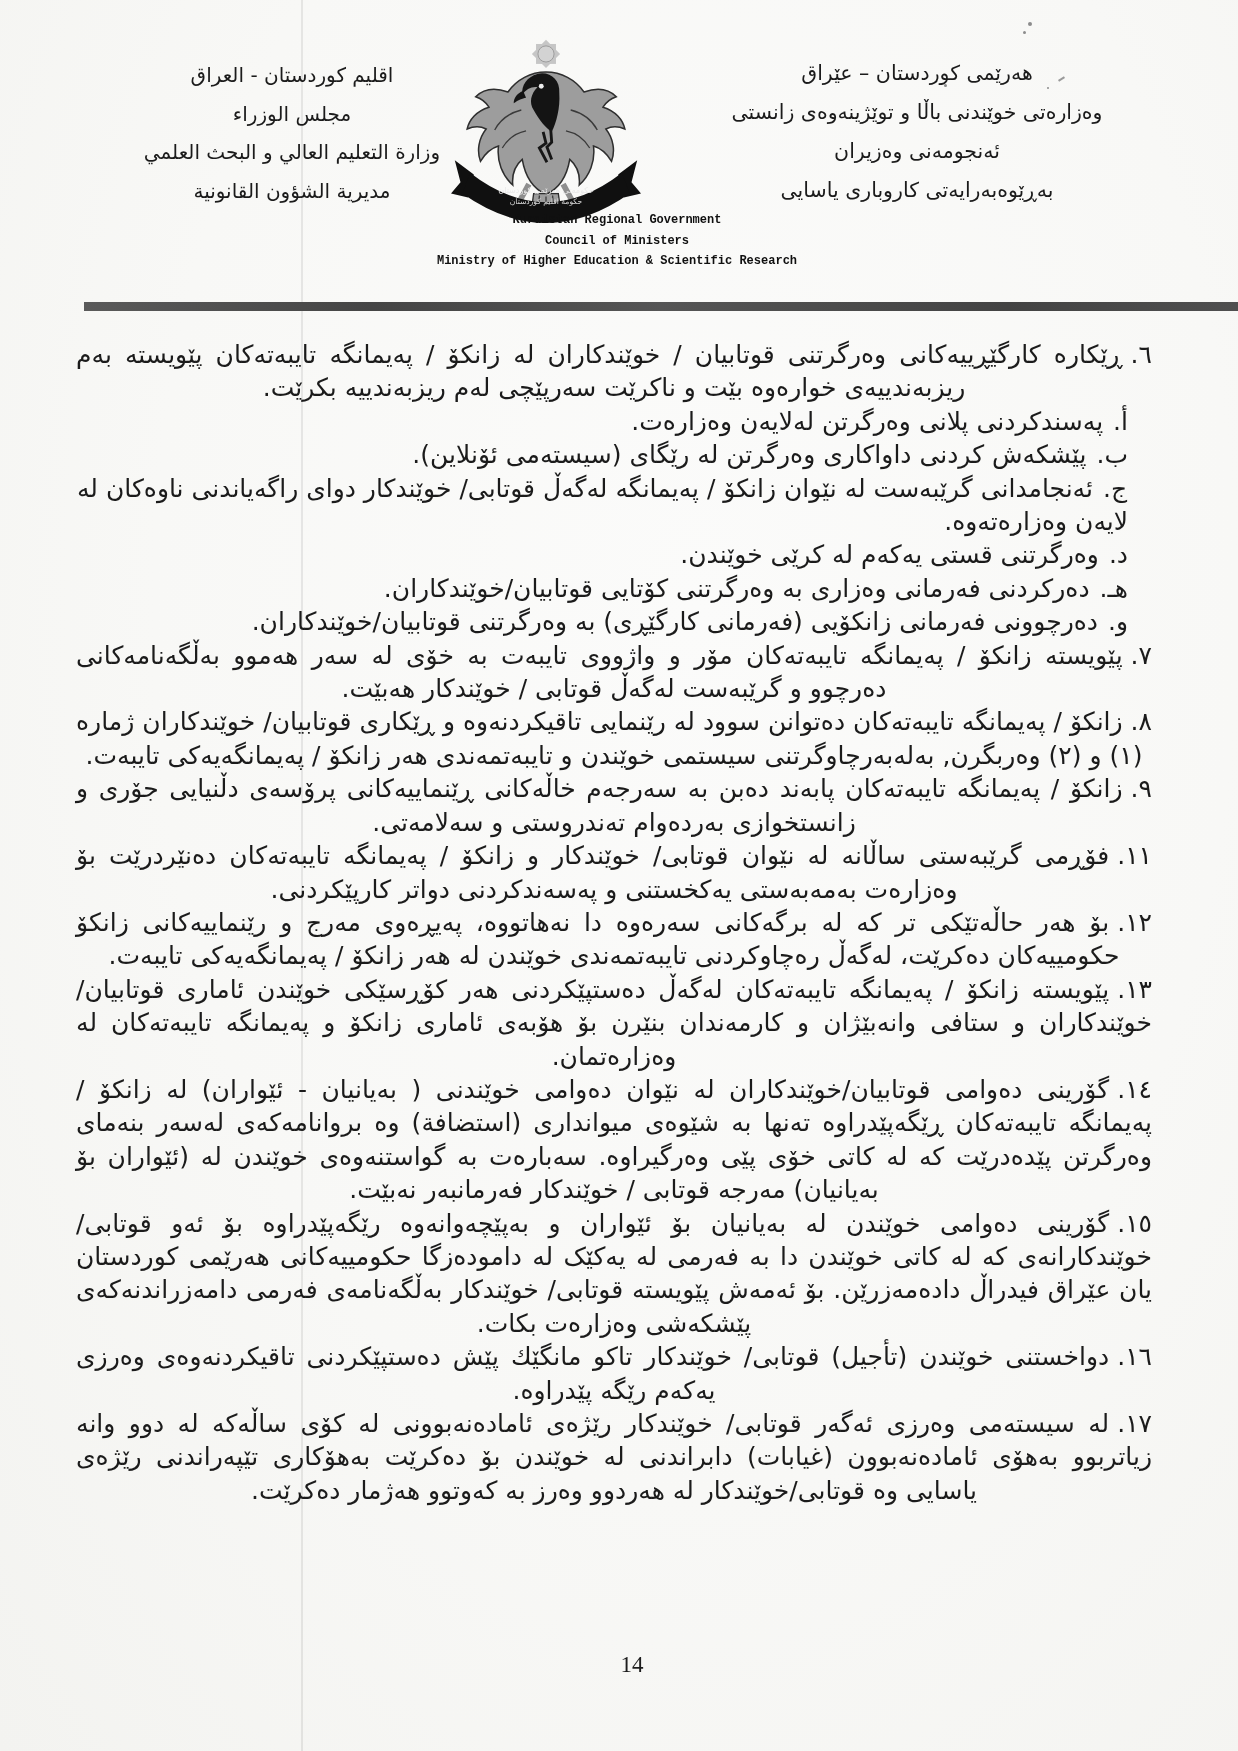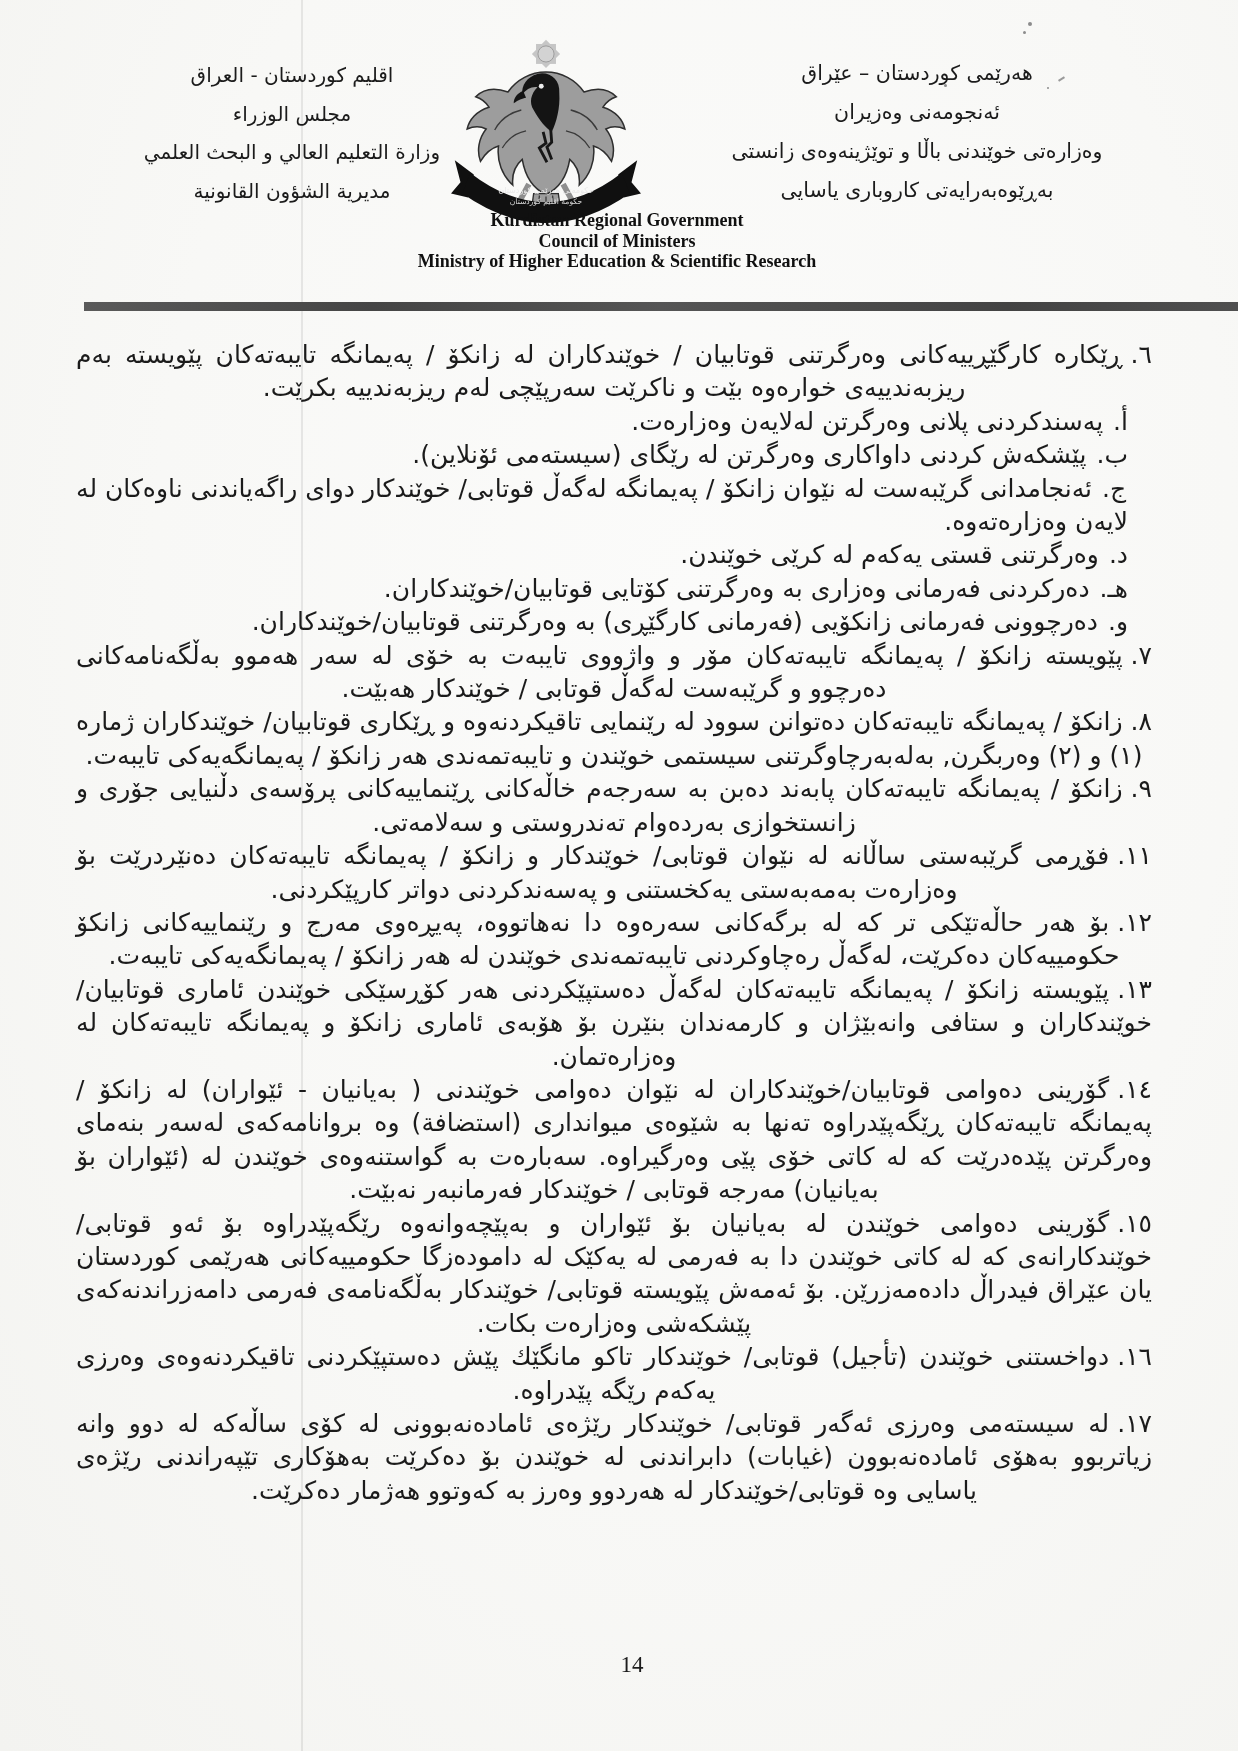--- a/index.html
+++ b/index.html
@@ -8,31 +8,31 @@
     background:radial-gradient(ellipse at 55% 35%, #fbfbfa 0%, #f8f8f6 55%, #f3f3f0 100%);
     font-family:"DejaVu Sans",sans-serif;color:#1b1b1b;padding-left:26px;
   }
   .fold-line{position:absolute;left:301px;top:0;width:2px;height:100%;background:rgba(110,110,110,0.14);}
   .hdr-block{position:absolute;direction:rtl;text-align:center;}
   .hdr-ar{left:76px;top:56px;width:432px;font-size:20px;line-height:38.5px;}
   .hdr-ku{left:666px;top:54px;width:502px;font-size:20.5px;line-height:39px;}
   .emblem-wrap{position:absolute;left:440px;top:34px;width:212px;height:190px;}
   .eng-block{
     position:absolute;left:318px;top:210px;width:598px;text-align:center;
-    font-family:Liberation Serif, serif;font-weight:bold;font-size:18px;line-height:20.5px;color:#101010;
+    font-family:Liberation Mono, monospace;font-weight:bold;font-size:12px;line-height:20.5px;color:#101010;
   }
   .separator{position:absolute;left:84px;top:302px;width:1154px;height:9px;
     background:linear-gradient(90deg,#5a5a5a,#454545 25%,#555555 50%,#434343 80%,#4f4f4f);}
   .doc-body{
     position:absolute;left:76px;top:338px;width:1076px;direction:rtl;
     font-size:25px;line-height:33.4px;text-align:justify;color:#1b1b1b;
   }
   .item{margin:0;text-align:justify;text-align-last:center;}
   .item .num{padding-left:8px;}
-  .sub{margin:0;text-align:left;text-align-last:right;padding-right:24px;}
+  .sub{margin:0;text-align:center;text-align-last:right;padding-right:24px;}
   .sub .marker{padding-left:10px;}
   .page-num{position:absolute;left:0;top:1652px;width:100%;text-align:center;
     font-family:"Liberation Serif",serif;font-size:23px;color:#1d1d1d;}
   .dot{position:absolute;border-radius:50%;background:#8c8c8c;}
   .dash{position:absolute;background:#9a9a9a;}
 </style>
 </head>
 <body>
 
 <div class="page">
@@ -47,22 +47,22 @@
 
   <div class="hdr-block hdr-ar">
     <div>اقليم كوردستان - العراق</div>
     <div>مجلس الوزراء</div>
     <div>وزارة التعليم العالي و البحث العلمي</div>
     <div>مديرية الشؤون القانونية</div>
   </div>
 
   <div class="hdr-block hdr-ku">
     <div>هەرێمی کوردستان – عێراق</div>
+    <div>وەزارەتی خوێندنی باڵا و توێژینەوەی زانستی</div>
     <div>ئەنجومەنی وەزیران</div>
-    <div>وەزارەتی خوێندنی باڵا و توێژینەوەی زانستی</div>
     <div>بەڕێوەبەرایەتی کاروباری یاسایی</div>
   </div>
 
   <div class="emblem-wrap">
     <svg viewBox="0 0 212 200" width="212" height="190">
       <g>
         <g transform="translate(106,21)">
           <rect x="-10.5" y="-10.5" width="21" height="21" fill="#c6c6c6"></rect>
           <rect x="-10.5" y="-10.5" width="21" height="21" fill="#c6c6c6" transform="rotate(45)"></rect>
           <circle r="8.5" fill="#d3d3d3" stroke="#9a9a9a" stroke-width="1"></circle>

